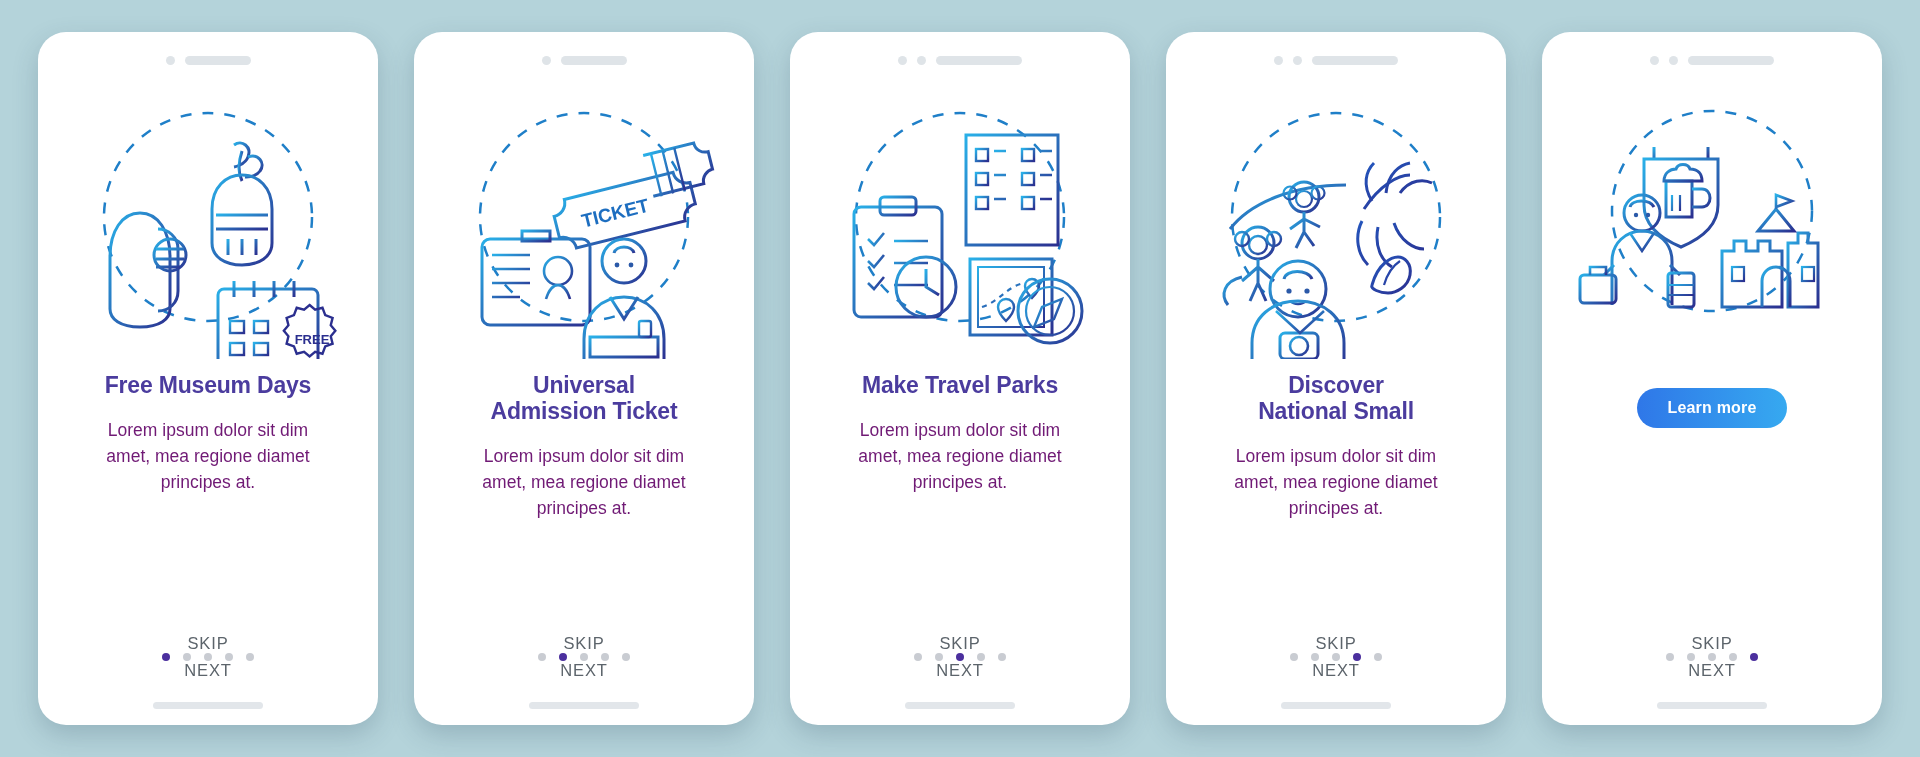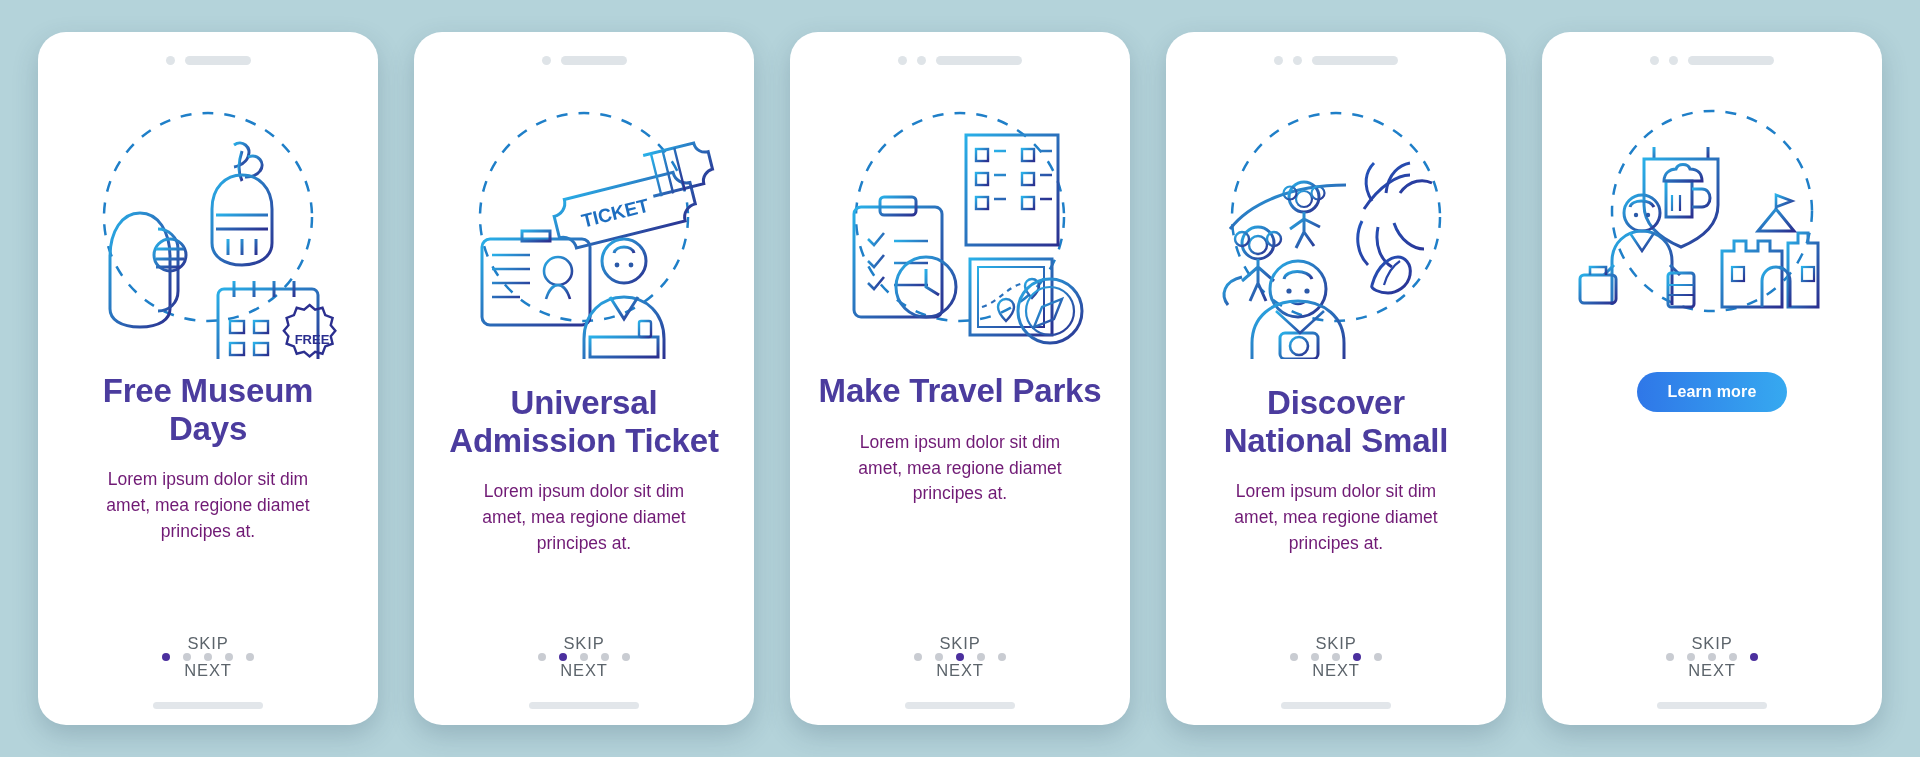--- a/index.html
+++ b/index.html
@@ -54,41 +54,42 @@
     width: 100%;
     height: 300px;
     display: flex;
     align-items: center;
     justify-content: center;
     padding: 4px 18px 0 18px;
   }
   .illo svg { display: block; }
 
   .title {
-    font-size: 33px;
+    font-size: 23px;
     font-weight: bold;
     color: #4b3c9e;
     text-align: center;
     line-height: 1.14;
     padding: 0 24px;
     letter-spacing: -0.2px;
   }
-  .title.two-line { margin-top: 12px; }
+  .title.two-line { margin-top: 0; }
 
   .body-text {
     margin-top: 20px;
     font-size: 17.5px;
     color: #701a75;
     text-align: center;
     line-height: 1.48;
     padding: 0 38px;
     max-width: 300px;
   }
 
   .cta {
+    margin-top: 16px;
     border: none;
     color: #fff;
     font-size: 16px;
     font-weight: bold;
     padding: 11px 30px;
     border-radius: 20px;
     background: linear-gradient(90deg, #2f77e8 0%, #36a9f0 100%);
     cursor: pointer;
     letter-spacing: 0.2px;
   }

